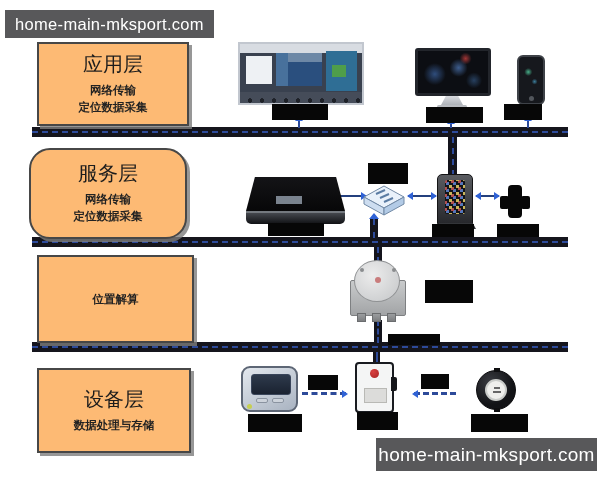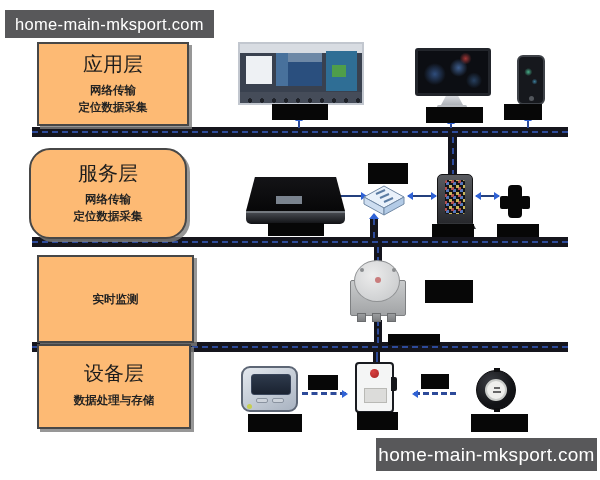--- a/index.html
+++ b/index.html
@@ -14,21 +14,21 @@
 
   
   .layer{position:absolute;background:#fdba74;border:2px solid #474747;
          box-shadow:3px 3px 0 rgba(125,125,125,.8);display:flex;flex-direction:column;
          align-items:center;justify-content:center;z-index:2;}
   .layer .t{font-size:20px;font-weight:500;color:#1c1c1c;line-height:1.1;margin-bottom:7px;}
   .layer .s{font-size:11.5px;font-weight:700;color:#222;line-height:1.45;text-align:center;}
   .layer1{left:37px;top:42px;width:148px;height:80px;}
   .layer2{left:29px;top:148px;width:154px;height:87px;border-radius:21px;}
   .layer3{left:37px;top:255px;width:153px;height:84px;}
-  .layer4{left:37px;top:344px;width:150px;height:81px;font-family:Liberation Mono, monospace;}
+  .layer4{left:37px;top:368px;width:150px;height:81px;}
 
   
   .bus{position:absolute;left:32px;width:536px;height:10px;background:#15151d;z-index:1;}
   .bus .dash{margin-top:4px;border-top:2px dashed #2d4a9a;}
   .bus1{top:127px;}.bus2{top:237px;}.bus3{top:342px;}
 
   
   .vline{position:absolute;background:#14141c;z-index:1;}
   .vline .dash{position:absolute;left:50%;top:0;bottom:0;border-left:2px dashed #2d4a9a;
                transform:translateX(-1px);}
@@ -188,21 +188,21 @@
     <div class="t">应用层</div>
     <div class="s">网络传输</div>
     <div class="s">定位数据采集</div>
   </div>
   <div class="layer layer2">
     <div class="t">服务层</div>
     <div class="s">网络传输</div>
     <div class="s">定位数据采集</div>
   </div>
   <div class="layer layer3">
-    <div class="s">实时监测</div>
+    <div class="s">位置解算</div>
   </div>
   <div class="layer layer4">
     <div class="t">设备层</div>
     <div class="s">数据处理与存储</div>
   </div>
 
   <div class="vline" style="left:448px;top:137px;width:9px;height:39px;">
       <div class="dash"></div>
     </div>
   <div class="vline" style="left:370px;top:219px;width:8px;height:19px;">

